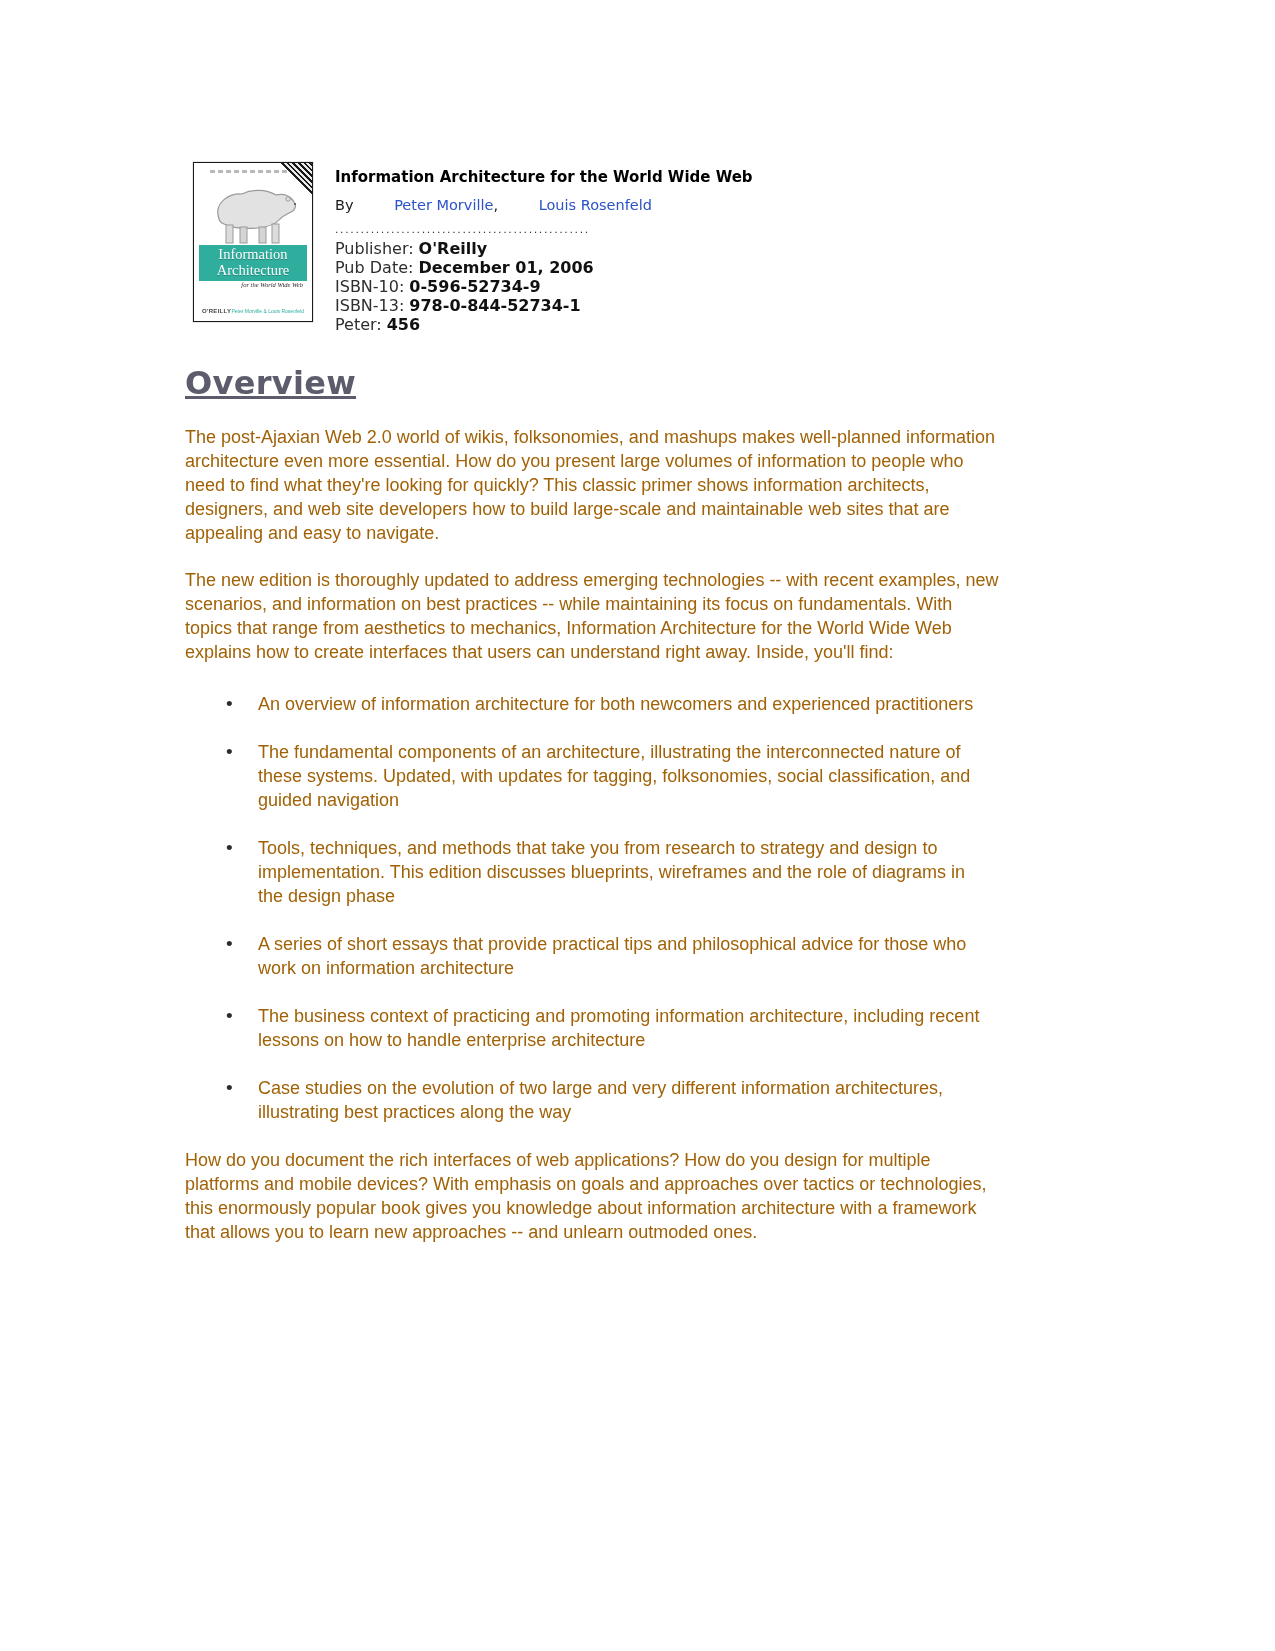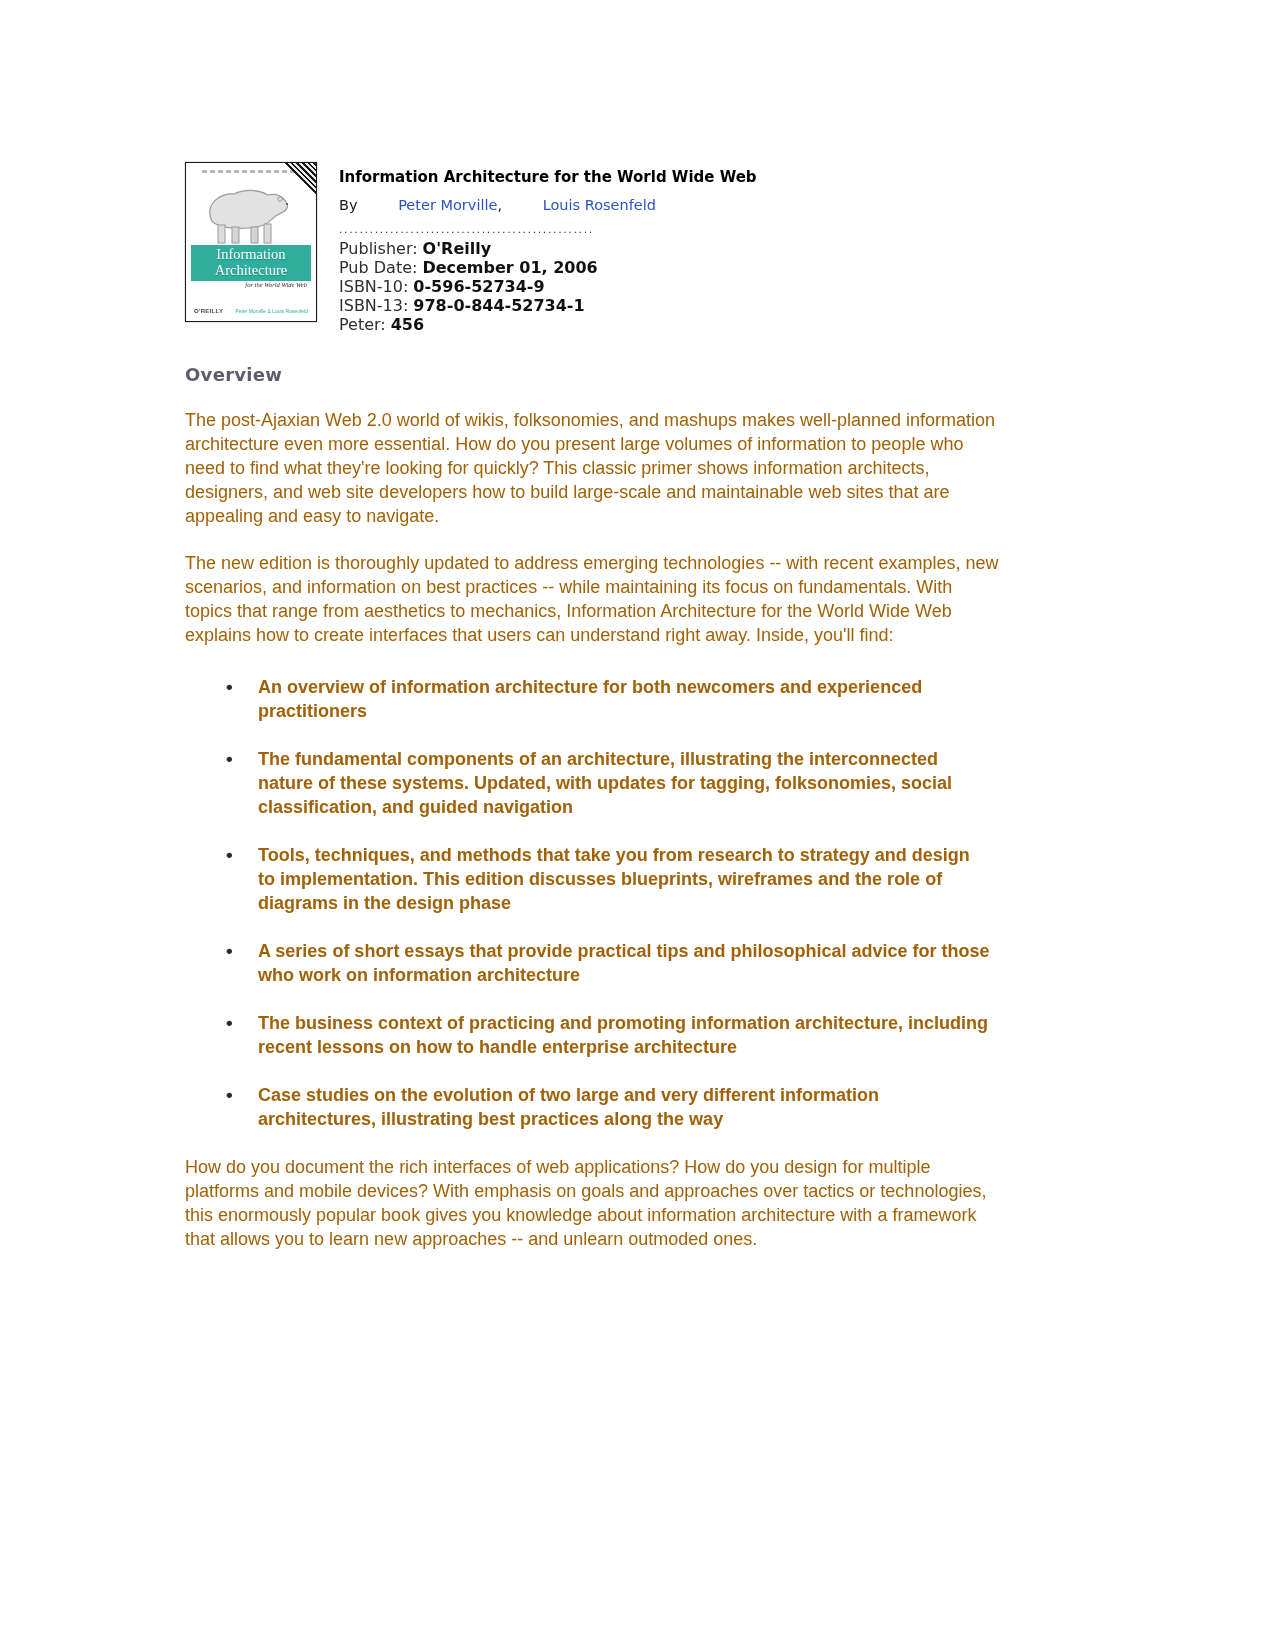--- a/index.html
+++ b/index.html
@@ -6,23 +6,24 @@
   html,body { background:#ffffff; }
   .page {
     position:relative; width:1275px; height:1651px; background:#ffffff;
     font-family:"Liberation Sans", sans-serif; overflow:hidden;
   }
   .content { position:absolute; left:185px; top:162px; width:818px; }
 
   
   .book-header { display:flex; align-items:flex-start; }
   .cover {
-    position:relative; width:132px; height:160px; background:#ffffff;
+    position:relative; width:120px; height:160px; background:#ffffff;
     border:1px solid #1a1a1a; overflow:hidden; flex:0 0 auto;
     box-shadow:0 0 0 1px #e8e8e8;
+    margin-left:8px;
   }
   .cover-topline { position:absolute; top:7px; left:16px; right:22px; height:3px;
     background:repeating-linear-gradient(90deg,#b9b9b9 0 5px,#ffffff 5px 8px); }
   .cover-ribbon {
     position:absolute; top:-8px; right:-26px; width:78px; height:22px;
     transform:rotate(45deg); transform-origin:center;
     background:repeating-linear-gradient(0deg,#161616 0 2px,#e9e9e9 2px 4px);
   }
   .cover-bear { position:absolute; top:18px; left:10px; width:100px; height:66px; }
   .cover-band {
@@ -50,25 +51,25 @@
     margin-top:10px; font-size:11px; letter-spacing:1.6px; color:#333333;
     white-space:nowrap; overflow:hidden; width:275px;
   }
   .meta-list { margin-top:3px; font-size:16px; line-height:19px; color:#2e2e2e; }
   .meta-row .meta-label { margin-right:5px; }
   .meta-row .meta-value { font-weight:bold; color:#111111; }
 
   
   .overview-heading {
     margin-top:30px; font-family:"DejaVu Sans", sans-serif;
-    font-size:18px; font-weight:bold; color:#5c5c6c; letter-spacing:0.3px;
+    font-size:32px; font-weight:bold; color:#5c5c6c; letter-spacing:0.3px;text-decoration:underline;
   }
   .body-copy { margin-top:23px; font-size:18px; line-height:24px; color:#a16207; }
   .body-copy p { margin-bottom:23px; }
-  .bullet-list { list-style:none; margin:28px 13px 23px 0;font-weight:bold; }
+  .bullet-list { list-style:none; margin:28px 13px 23px 0; }
   .bullet-list li { position:relative; padding-left:73px; margin-bottom:24px; }
   .bullet-list li::before {
     content:"\2022"; position:absolute; left:41px; top:0;
     font-size:19px; color:#2b2b2b;
   }
 </style>
 </head>
 <body>
 
 <div class="page">

